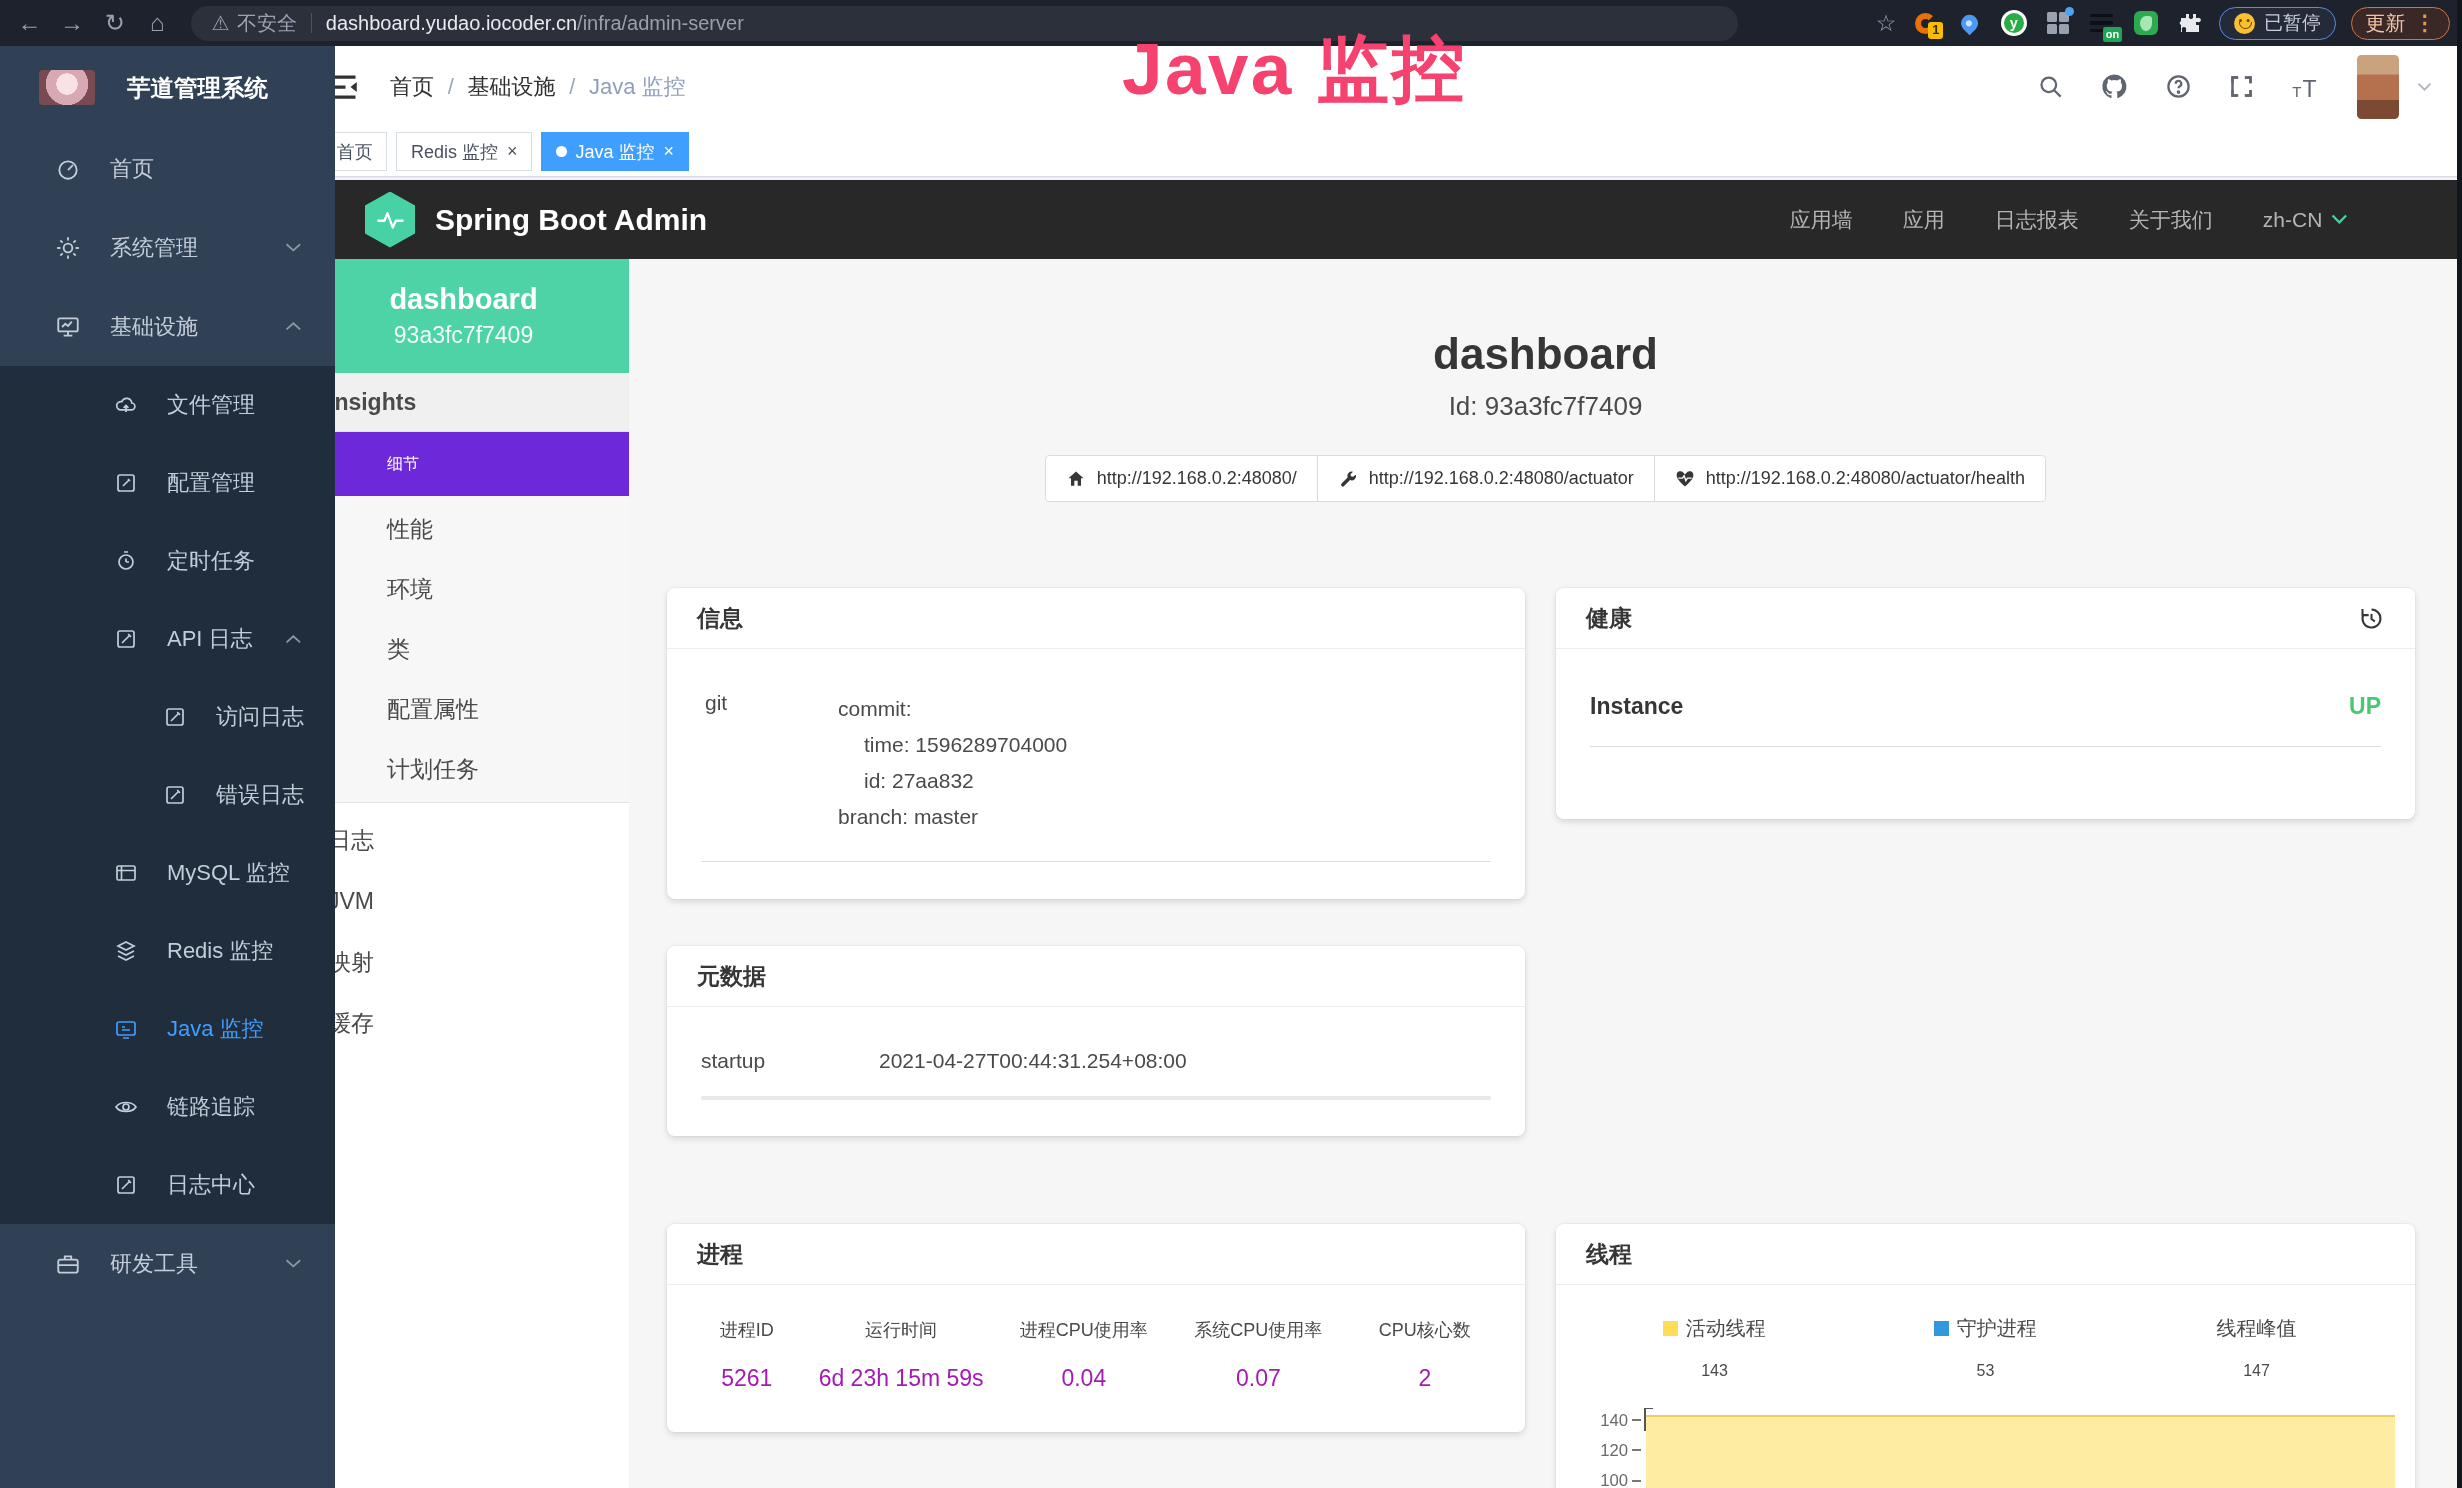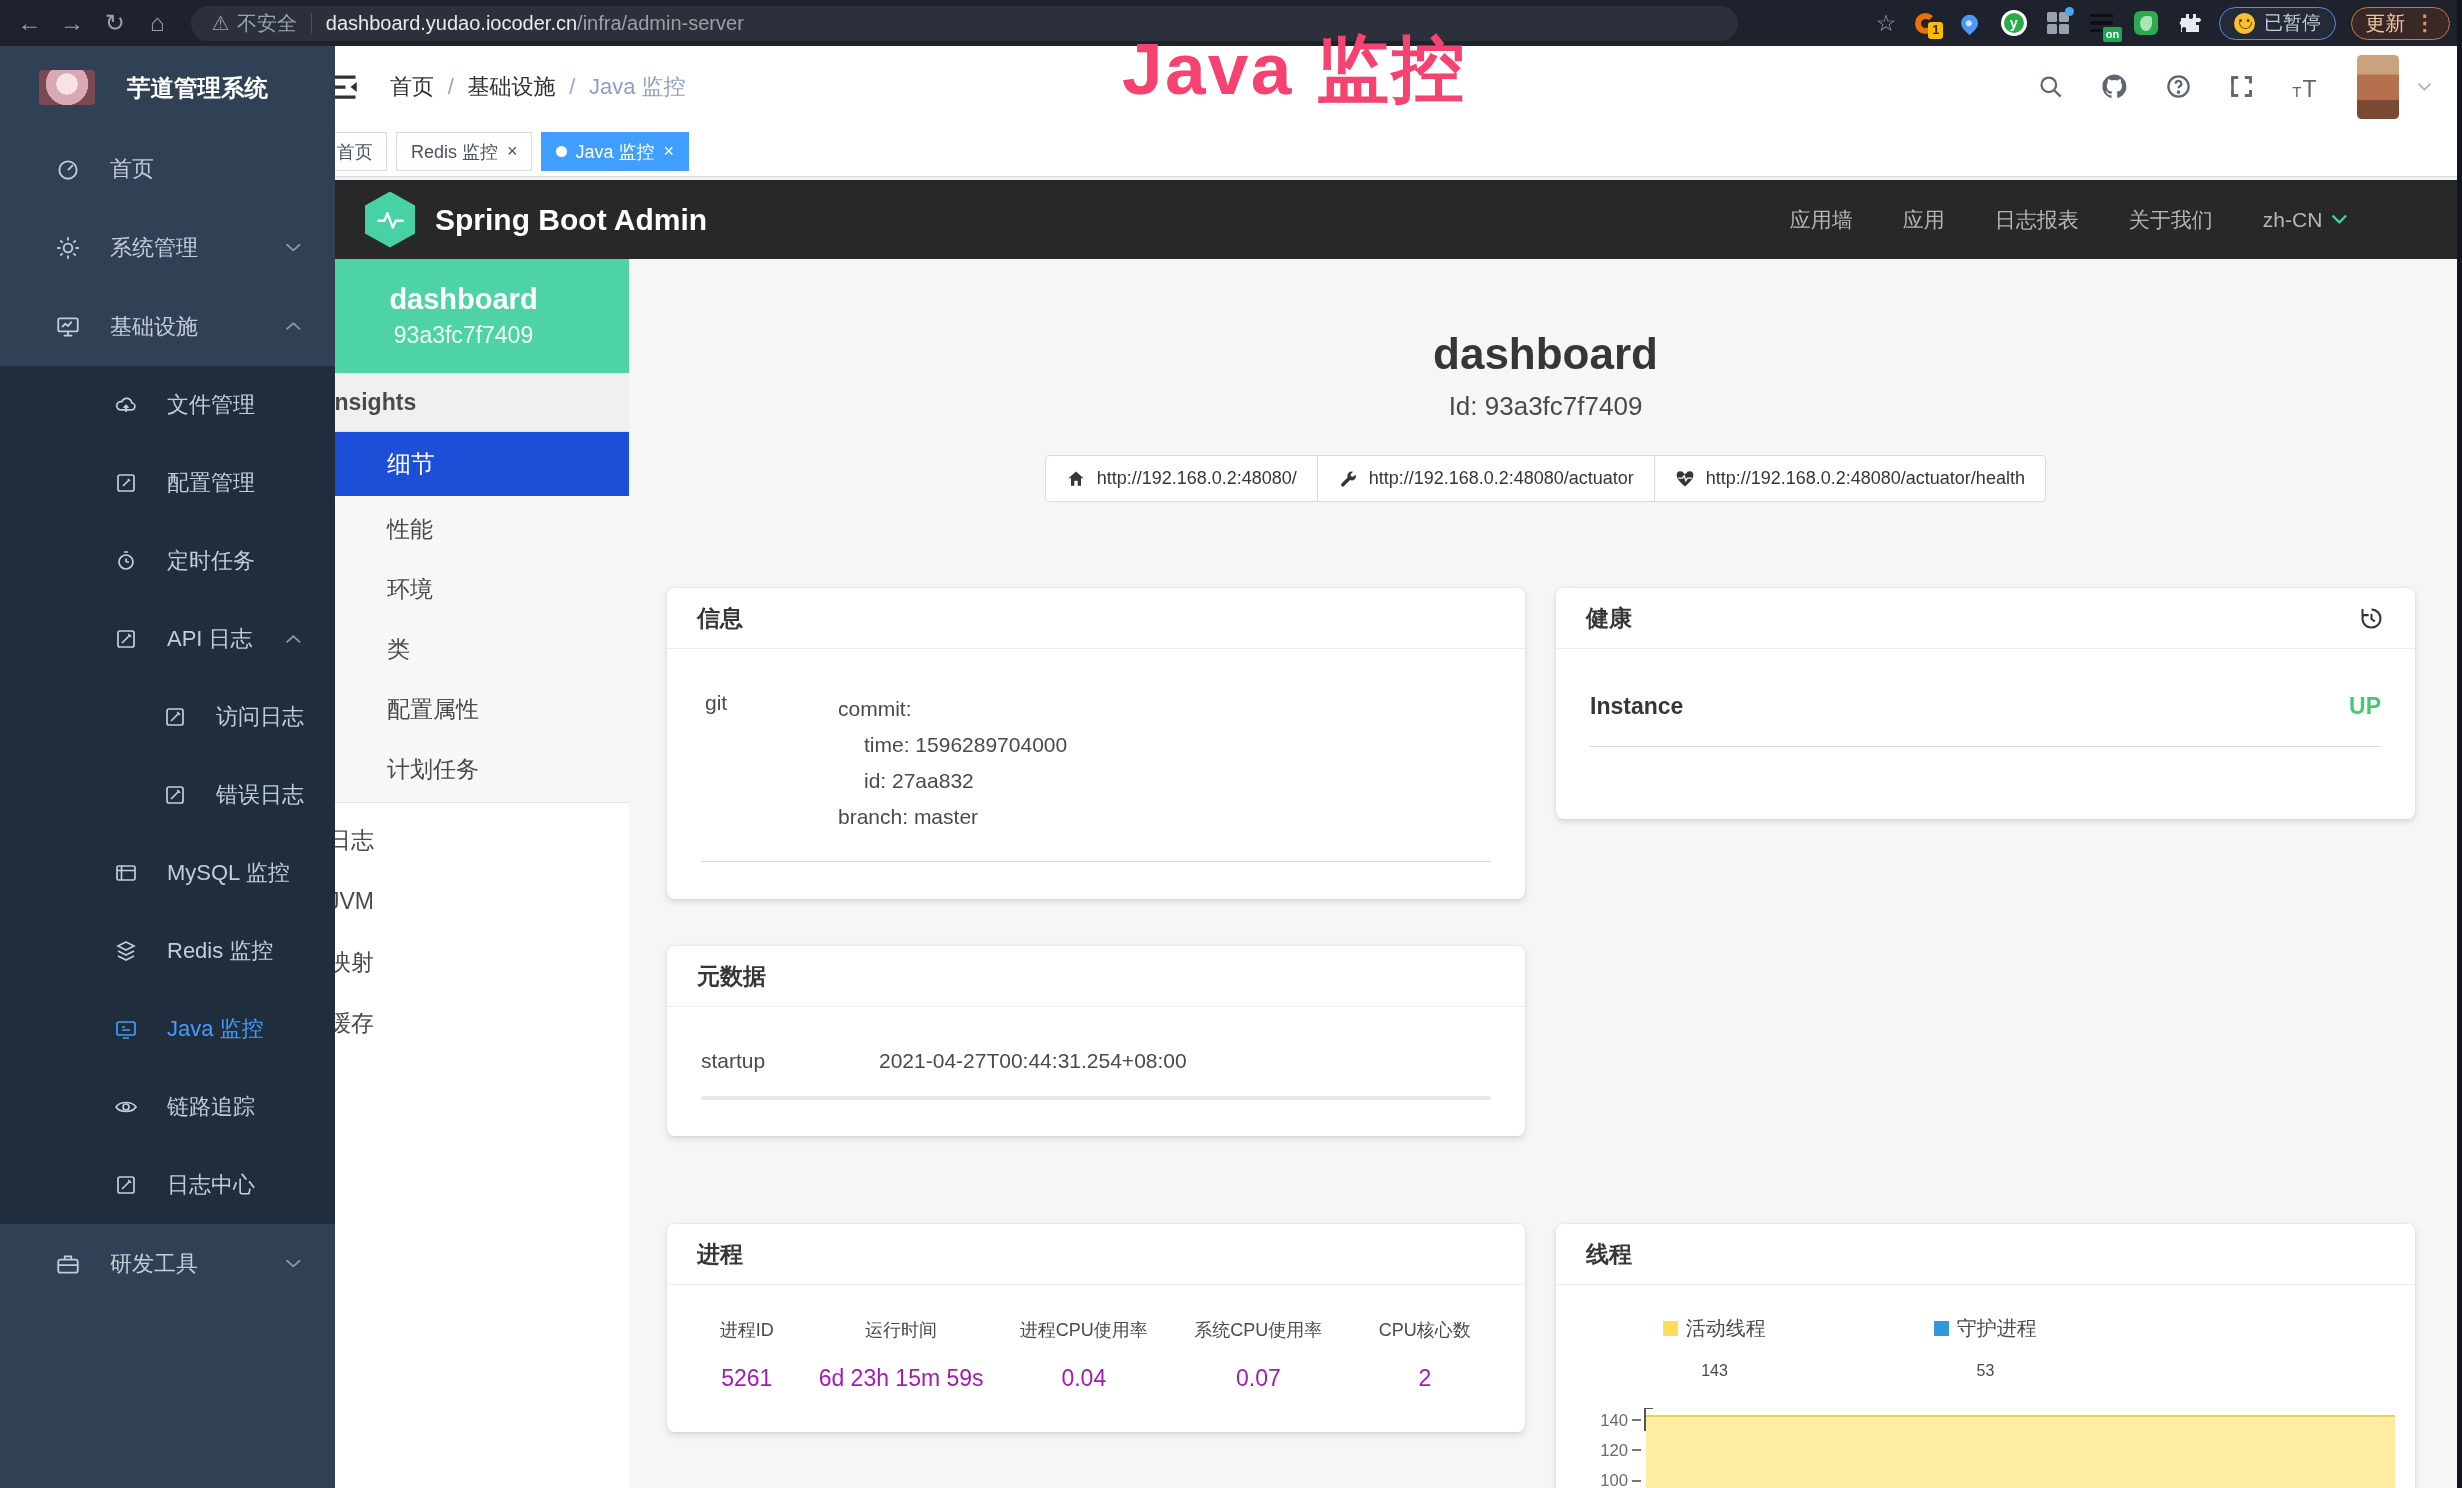--- a/index.html
+++ b/index.html
@@ -86,21 +86,21 @@
 
   
   .content { left:298px; top:259px; width:2164px; height:1230px; background:#f6f6f6; overflow:hidden; }
   .sba-side { position:absolute; left:0; top:0; width:331px; height:1230px; background:#fff; }
   .rail-green { position:absolute; left:0; top:0; width:6px; height:544px; background:#4cd2a5; z-index:2; }
   .rail-gray { position:absolute; left:0; top:544px; width:6px; height:686px; background:#e9e9e9; z-index:2; }
   .app-block { position:absolute; left:0; top:0; width:331px; height:114px; background:#4ed3a7; display:flex; flex-direction:column; align-items:center; justify-content:center; gap:6px; }
   .app-name { color:#fff; font-size:29px; font-weight:bold; }
   .app-id { color:rgba(255,255,255,0.92); font-size:23px; }
   .insights { position:absolute; left:0; top:114px; width:331px; height:59px; background:#f0f0f0; border-bottom:0.8px solid #e2e2e2; display:flex; align-items:center; padding-left:30px; font-size:23px; font-weight:bold; color:#4a4a4a; }
-  .side-active { position:absolute; left:0; top:173px; width:331px; height:64px; background:#1d4ed8; display:flex; align-items:center; padding-left:89px; font-size:24px; color:#fff; }
+  .side-active { position:absolute; left:0; top:173px; width:331px; height:64px; background:#6d28d9; display:flex; align-items:center; padding-left:89px; font-size:16px; color:#fff; }
   .sub-block { position:absolute; left:0; top:237px; width:331px; height:307px; background:#f7f7f7; border-bottom:0.8px solid #e3e3e3; padding-top:3.8px; }
   .sub-item { height:60px; display:flex; align-items:center; padding-left:89px; font-size:23px; color:#4a4a4a; }
   .root-items { position:absolute; left:0; top:551px; width:331px; }
   .root-item { height:61px; display:flex; align-items:center; padding-left:30px; font-size:23px; color:#4a4a4a; }
 
   .main { position:absolute; left:331px; top:0; width:1833px; height:1230px; }
   .page-title { text-align:center; margin-top:70px; font-size:44px; font-weight:bold; color:#363636; }
   .page-sub { text-align:center; margin-top:12px; font-size:26px; color:#4a4a4a; }
   .linkrow { display:flex; justify-content:center; margin-top:33px; }
   .linkbtn { height:47px; display:flex; align-items:center; gap:10.6px; padding:0 20px; background:#fff; border:0.8px solid #dbdbdb; font-size:18px; color:#363636; margin-left:-0.8px; }
@@ -560,20 +560,26 @@
               </span>
             <div class="thr-val">143</div>
           </div>
           <div>
             <span class="legend">
                 <span class="sq sq-b"></span>
                 <span>守护进程</span>
               </span>
             <div class="thr-val">53</div>
           </div>
+          <div>
+            <span class="legend">
+                <span>线程峰值</span>
+              </span>
+            <div class="thr-val">147</div>
+          </div>
         </div>
         <div class="chart">
           <div class="ytick" style="top:4.6px">140</div>
           <div class="ytick" style="top:35px">120</div>
           <div class="ytick" style="top:65px">100</div>
           <div class="tickm" style="top:13px"></div>
           <div class="tickm" style="top:43px"></div>
           <div class="tickm" style="top:74px"></div>
           <div class="yaxis"></div>
           <div class="band"></div>

